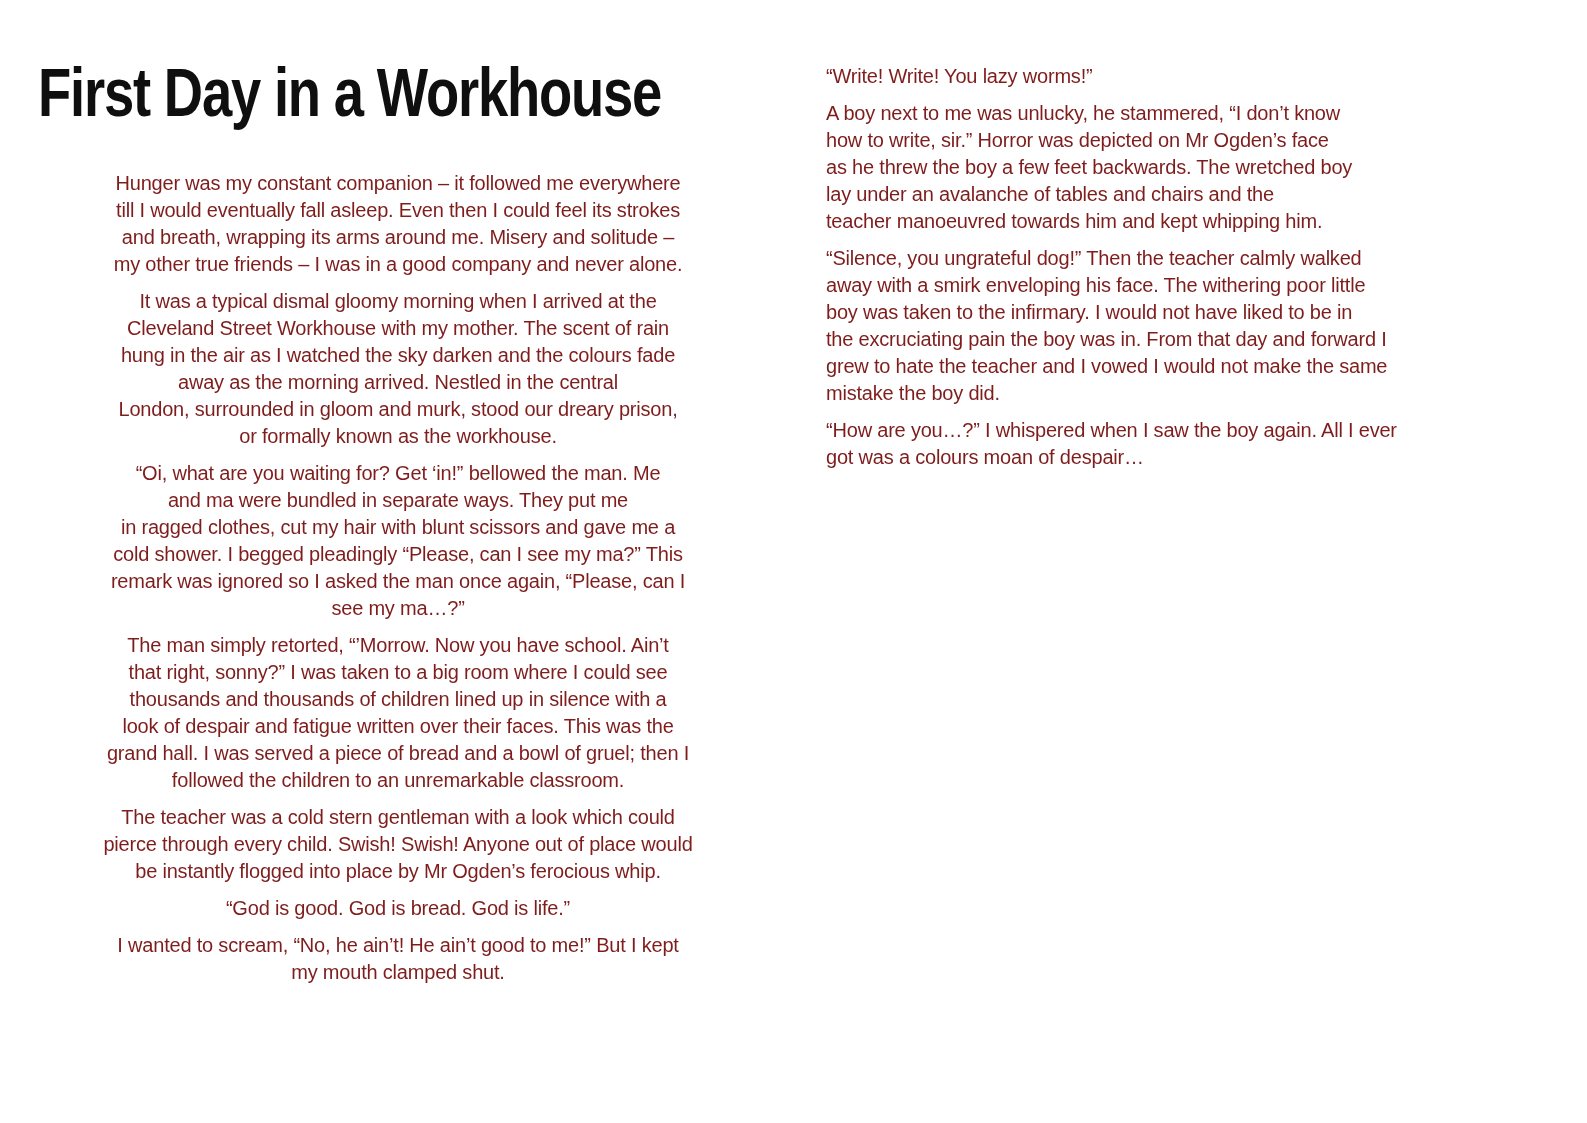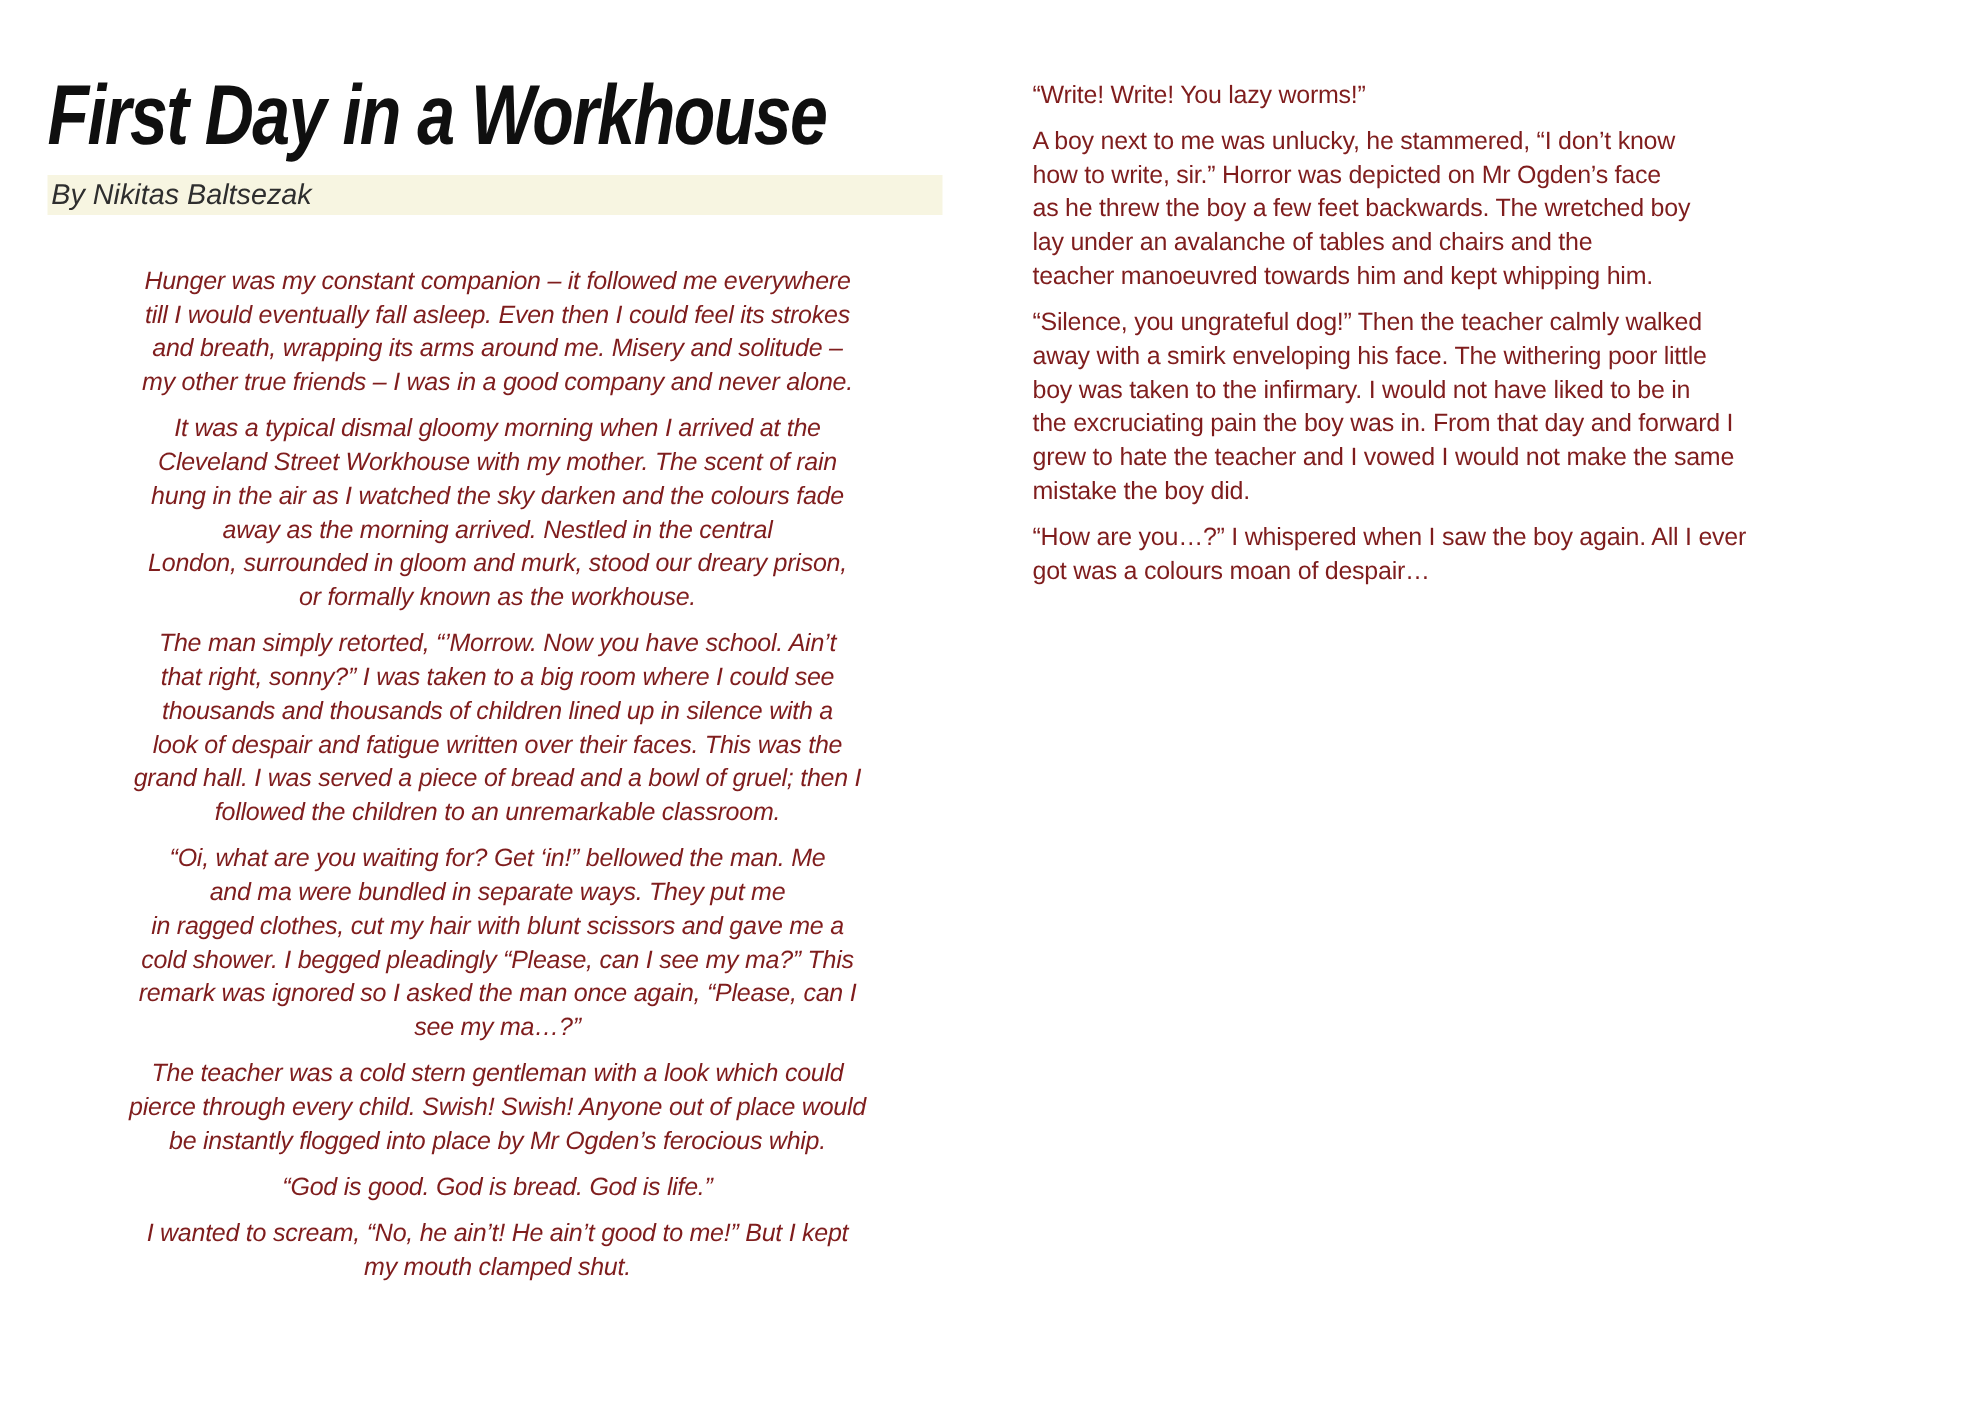--- a/index.html
+++ b/index.html
@@ -13,21 +13,20 @@
     height: 1123px;
     background: #ffffff;
     overflow: hidden;
     font-family: "Liberation Sans", "DejaVu Sans", sans-serif;
   }
   .col-left {
     position: absolute;
     left: 38px;
     top: 54px;
     width: 720px;
-    font-style: italic;
   }
   .col-right {
     position: absolute;
     left: 826px;
     top: 63px;
     width: 700px;
   }
   h1.title {
     margin: 0;
     font-size: 68px;
@@ -62,44 +61,43 @@
     white-space: pre-line;
   }
 </style>
 </head>
 <body>
 
 <div id="page">
 
   <div class="col-left">
     <h1 class="title">First Day in a Workhouse</h1>
-    <div class="byline">By Nikitas Baltsezak</div>
     <div class="body-text">
       <p class="para">Hunger was my constant companion – it followed me everywhere
 till I would eventually fall asleep. Even then I could feel its strokes
 and breath, wrapping its arms around me. Misery and solitude –
 my other true friends – I was in a good company and never alone.</p>
       <p class="para">It was a typical dismal gloomy morning when I arrived at the
 Cleveland Street Workhouse with my mother. The scent of rain
 hung in the air as I watched the sky darken and the colours fade
 away as the morning arrived. Nestled in the central
 London, surrounded in gloom and murk, stood our dreary prison,
 or formally known as the workhouse.</p>
+      <p class="para">“Oi, what are you waiting for? Get ‘in!” bellowed the man. Me
+and ma were bundled in separate ways. They put me
+in ragged clothes, cut my hair with blunt scissors and gave me a
+cold shower. I begged pleadingly “Please, can I see my ma?” This
+remark was ignored so I asked the man once again, “Please, can I
+see my ma…?”</p>
       <p class="para">The man simply retorted, “’Morrow. Now you have school. Ain’t
 that right, sonny?” I was taken to a big room where I could see
 thousands and thousands of children lined up in silence with a
 look of despair and fatigue written over their faces. This was the
 grand hall. I was served a piece of bread and a bowl of gruel; then I
 followed the children to an unremarkable classroom.</p>
-      <p class="para">“Oi, what are you waiting for? Get ‘in!” bellowed the man. Me
-and ma were bundled in separate ways. They put me
-in ragged clothes, cut my hair with blunt scissors and gave me a
-cold shower. I begged pleadingly “Please, can I see my ma?” This
-remark was ignored so I asked the man once again, “Please, can I
-see my ma…?”</p>
       <p class="para">The teacher was a cold stern gentleman with a look which could
 pierce through every child. Swish! Swish! Anyone out of place would
 be instantly flogged into place by Mr Ogden’s ferocious whip.</p>
       <p class="para">“God is good. God is bread. God is life.”</p>
       <p class="para">I wanted to scream, “No, he ain’t! He ain’t good to me!” But I kept
 my mouth clamped shut.</p>
     </div>
   </div>
 
   <div class="col-right">

